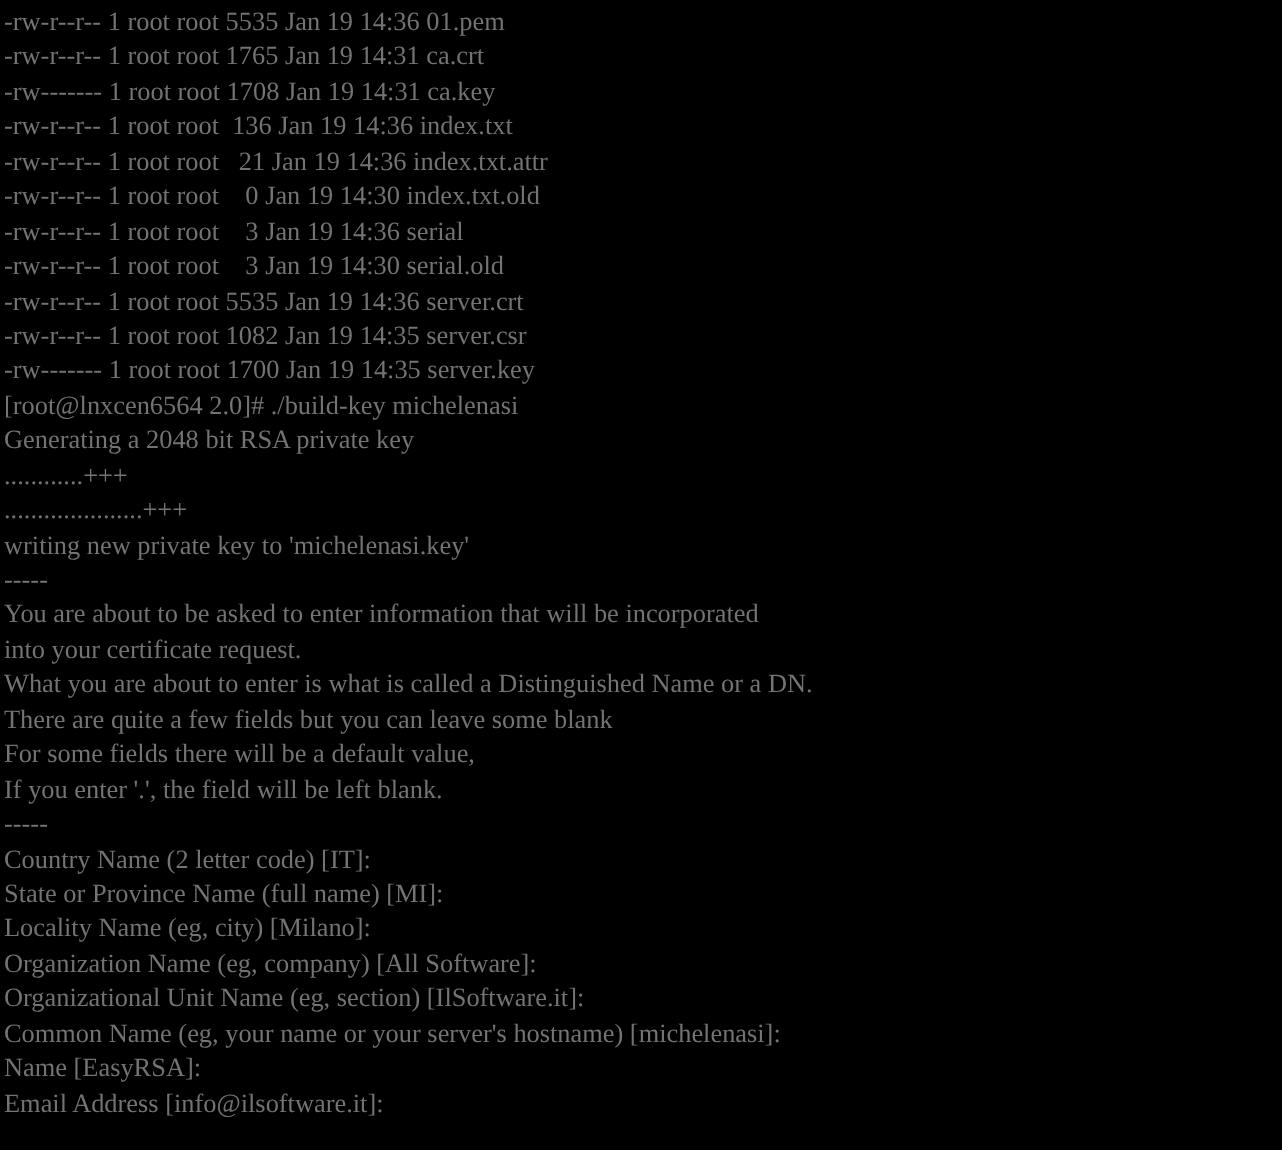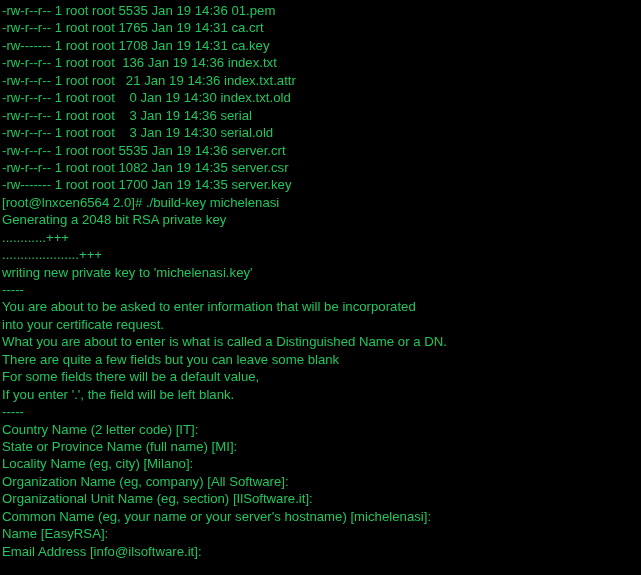--- a/index.html
+++ b/index.html
@@ -22,20 +22,20 @@
     line-height: 17.45px;
     letter-spacing: 0px;
     padding: 2px 0 0 2px;
     box-sizing: border-box;
     overflow: hidden;
     white-space: pre;
   }
   .term-line {
     height: 17.45px;
     white-space: pre;
-    font-family: Liberation Sans, sans-serif;
-    color: #22c55e;
+    font-family: Liberation Serif, serif;
+    color: #737373;
   }
 </style>
 </head>
 <body>
 
 <div id="terminal"><div class="term-line">-rw-r--r-- 1 root root 5535 Jan 19 14:36 01.pem</div><div class="term-line">-rw-r--r-- 1 root root 1765 Jan 19 14:31 ca.crt</div><div class="term-line">-rw------- 1 root root 1708 Jan 19 14:31 ca.key</div><div class="term-line">-rw-r--r-- 1 root root  136 Jan 19 14:36 index.txt</div><div class="term-line">-rw-r--r-- 1 root root   21 Jan 19 14:36 index.txt.attr</div><div class="term-line">-rw-r--r-- 1 root root    0 Jan 19 14:30 index.txt.old</div><div class="term-line">-rw-r--r-- 1 root root    3 Jan 19 14:36 serial</div><div class="term-line">-rw-r--r-- 1 root root    3 Jan 19 14:30 serial.old</div><div class="term-line">-rw-r--r-- 1 root root 5535 Jan 19 14:36 server.crt</div><div class="term-line">-rw-r--r-- 1 root root 1082 Jan 19 14:35 server.csr</div><div class="term-line">-rw------- 1 root root 1700 Jan 19 14:35 server.key</div><div class="term-line">[root@lnxcen6564 2.0]# ./build-key michelenasi</div><div class="term-line">Generating a 2048 bit RSA private key</div><div class="term-line">............+++</div><div class="term-line">.....................+++</div><div class="term-line">writing new private key to 'michelenasi.key'</div><div class="term-line">-----</div><div class="term-line">You are about to be asked to enter information that will be incorporated</div><div class="term-line">into your certificate request.</div><div class="term-line">What you are about to enter is what is called a Distinguished Name or a DN.</div><div class="term-line">There are quite a few fields but you can leave some blank</div><div class="term-line">For some fields there will be a default value,</div><div class="term-line">If you enter '.', the field will be left blank.</div><div class="term-line">-----</div><div class="term-line">Country Name (2 letter code) [IT]:</div><div class="term-line">State or Province Name (full name) [MI]:</div><div class="term-line">Locality Name (eg, city) [Milano]:</div><div class="term-line">Organization Name (eg, company) [All Software]:</div><div class="term-line">Organizational Unit Name (eg, section) [IlSoftware.it]:</div><div class="term-line">Common Name (eg, your name or your server's hostname) [michelenasi]:</div><div class="term-line">Name [EasyRSA]:</div><div class="term-line">Email Address [info@ilsoftware.it]:</div><div class="term-line"></div></div>
 
 </body></html>

